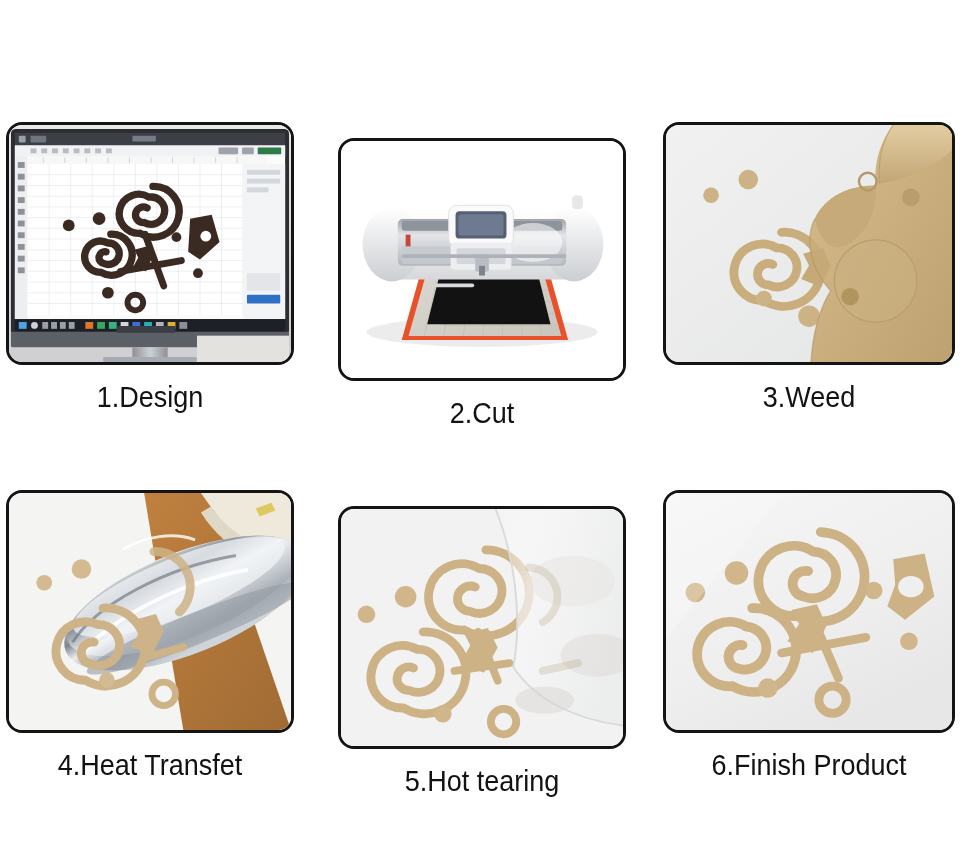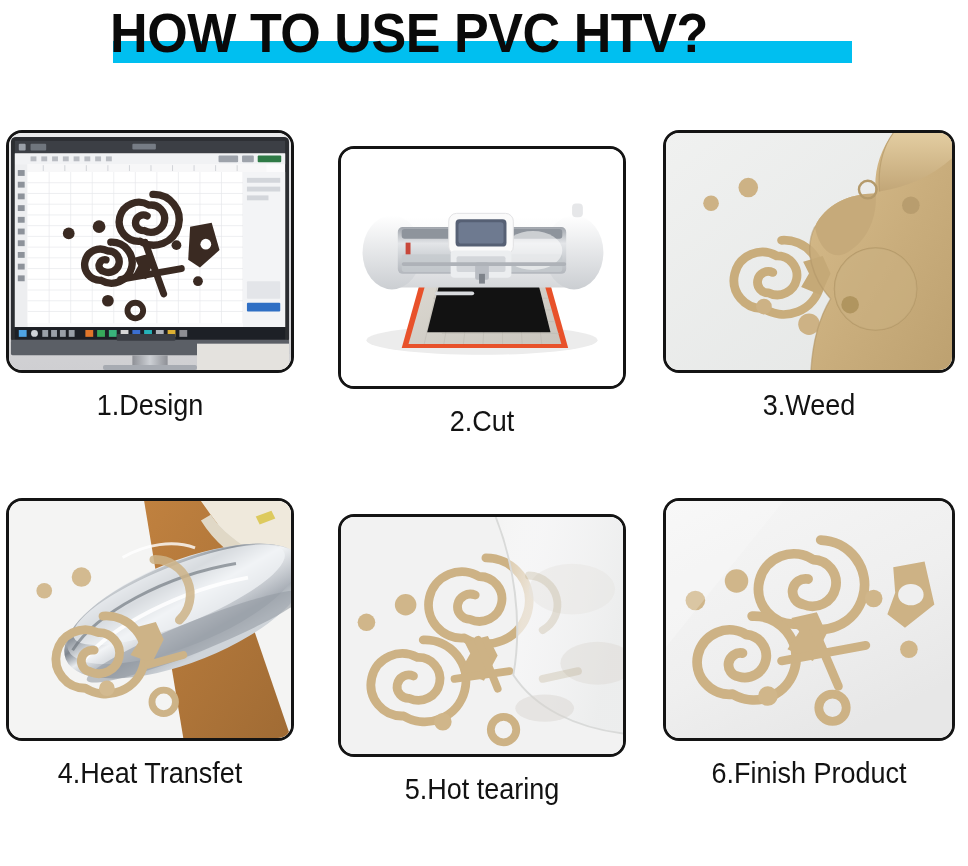--- a/index.html
+++ b/index.html
@@ -48,21 +48,21 @@
     line-height: 70px;
     white-space: nowrap;
     transform: scaleX(0.93);
     transform-origin: left top;
   }
 
   
   .grid {
     position: absolute;
     left: 0;
-    top: 130px;
+    top: 122px;
     width: 864px;
     height: 736px;
   }
   .row {
     position: relative;
     width: 968px;
     height: 368px;
   }
 
   .cell {
@@ -108,24 +108,20 @@
     overflow: hidden;
   }
 
   svg.scene { display: block; width: 100%; height: 100%; }
 </style>
 </head>
 <body>
 
 <div class="page">
 
-  <div class="title-block">
-    <div class="title-highlight"></div>
-    <div class="title-text">HOW TO USE PVC HTV?</div>
-  </div>
 
   <div class="grid">
 
     <div class="row">
 
       <div class="cell cell-0">
         <div class="panel">
           <div class="panel-inner">
             <svg class="scene" viewBox="0 0 288 243" preserveAspectRatio="none">
               <defs>

